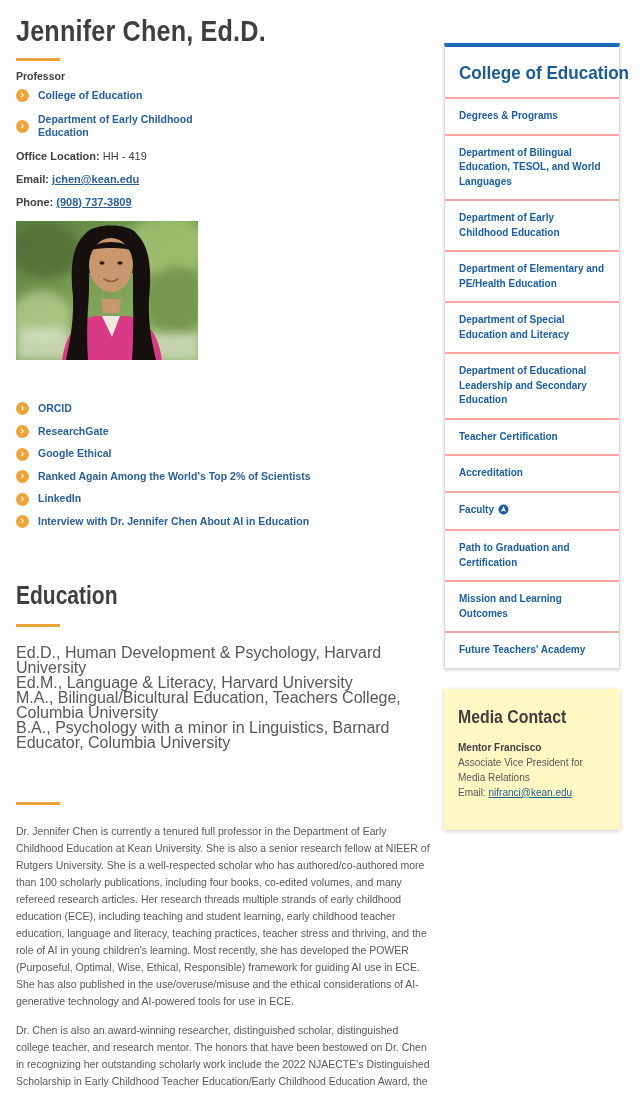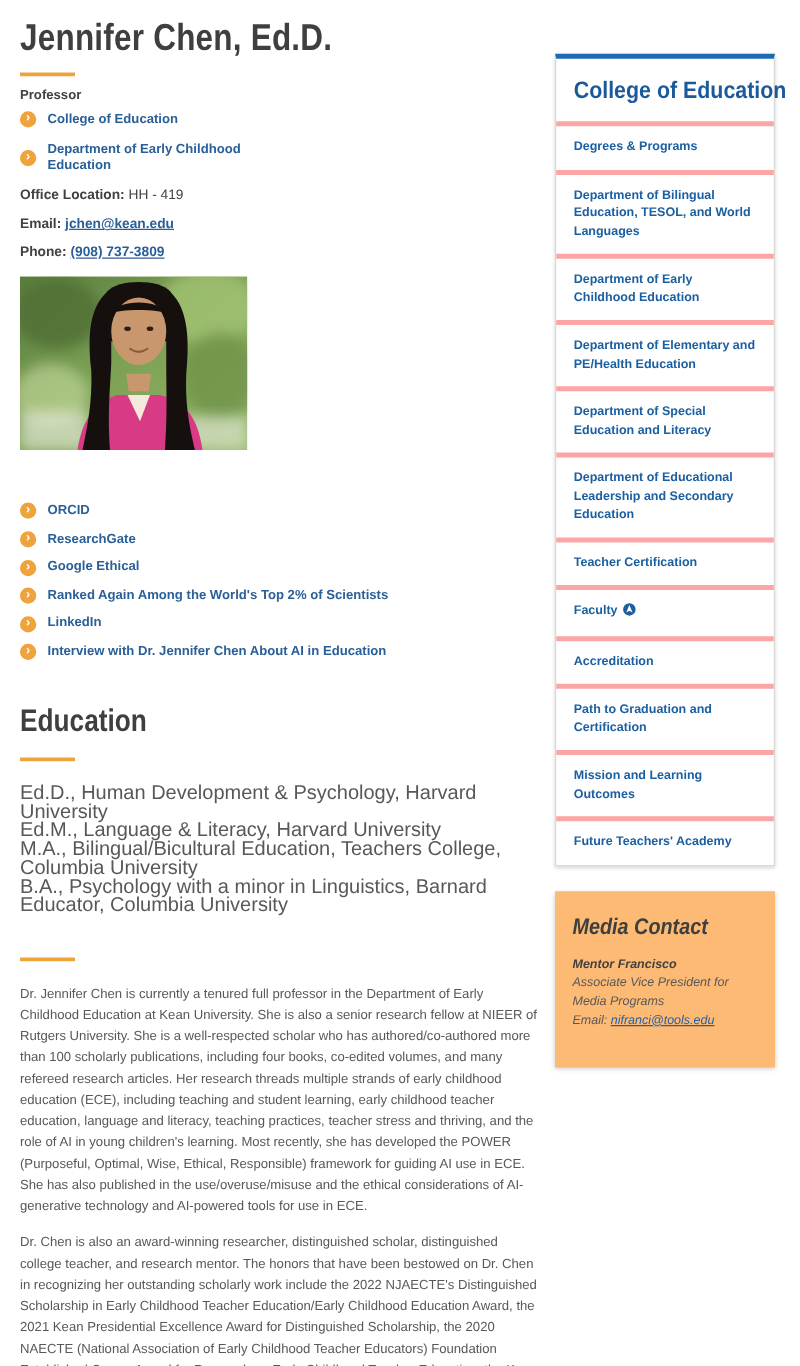--- a/index.html
+++ b/index.html
@@ -34,45 +34,44 @@
 
   .info-line { margin:0 0 11px 0; font-size:11px; color:#414042; }
   .info-label { font-weight:700; color:#414042; }
   a.tel-link, a.email-link { color:#2A5F97; font-weight:700; text-decoration:underline; cursor:pointer; }
 
   .photo-frame { width:182px; height:139px; margin-top:2px; overflow:hidden; }
 
   .resource-links { margin-top:42px; }
   .resource-links .bullet-line { margin-bottom:9px; }
 
-  .section { margin-top:34px; }
+  .section { margin-top:52px; }
   .section h2 { margin:0; font-size:25px; font-weight:700; color:#3F3F3E; }
   .section .accent-bar { margin:14px 0 18px 0; }
 
   .edu-item { font-size:16px; line-height:15px; color:#58585A; }
 
   .bio-p { font-size:10.5px; line-height:17px; color:#58585A; margin:0 0 12px 0; text-align:left; }
   .bio-p:last-child { margin-bottom:0; }
 
   
   .side-box {
     background:#ffffff; border:1px solid #D9D9D9; border-top:4px solid #1C6BB5;
     box-shadow:0 1px 3px rgba(0,0,0,0.18);
   }
   .side-title { color:#1A5A9B; font-size:19px; font-weight:700; padding:15px 14px 13px 14px; }
   .side-item {
-    border-top:4px solid #fca5a5; padding:10px 14px; font-size:10px; font-weight:700;
+    border-top:2px solid #fca5a5; padding:10px 14px; font-size:10px; font-weight:700;
     color:#1B5FA0; line-height:1.45; cursor:pointer; display:block;
   }
   .side-item .inline-icon { margin-left:4px; vertical-align:-2px; }
 
   .media-box {
-    margin-top:20px; background:#fdba74; box-shadow:0 1px 4px rgba(0,0,0,0.22);
+    margin-top:20px; background:#fef9c3; box-shadow:0 1px 4px rgba(0,0,0,0.22);
     padding:18px 14px 30px 14px;
-    font-style:italic;
   }
   .media-title { font-size:18px; font-weight:700; color:#3F3F3E; margin-bottom:12px; }
   .media-name { font-weight:700; color:#414042; font-size:10px; line-height:15px; }
   .media-role { font-size:10px; color:#58585A; line-height:15px; }
   .media-email { font-size:10px; color:#58585A; line-height:15px; }
   .media-email a { color:#2A5F97; text-decoration:underline; font-weight:400; cursor:pointer; }
 </style>
 </head>
 <body>
 
@@ -228,40 +227,40 @@
             <a class="side-item"><span>Department of Early Childhood Education</span></a>
 
             <a class="side-item"><span>Department of Elementary and PE/Health Education</span></a>
 
             <a class="side-item"><span>Department of Special Education and Literacy</span></a>
 
             <a class="side-item"><span>Department of Educational Leadership and Secondary Education</span></a>
 
             <a class="side-item"><span>Teacher Certification</span></a>
 
+            <a class="side-item"><span>Accreditation</span></a>
+
             <a class="side-item"><span>Faculty</span><span class="inline-icon"><svg width="11" height="11" viewBox="0 0 11 11">
                   <circle cx="5.5" cy="5.5" r="5" fill="#1B5FA0"></circle>
                   <path d="M5.5 2 L8 8 L5.5 6.6 L3 8 Z" fill="#ffffff"></path>
                 </svg></span></a>
 
-            <a class="side-item"><span>Accreditation</span></a>
-
             <a class="side-item"><span>Path to Graduation and Certification</span></a>
 
             <a class="side-item"><span>Mission and Learning Outcomes</span></a>
 
             <a class="side-item"><span>Future Teachers' Academy</span></a>
 
         </div>
       </div>
 
       <div class="media-box">
         <div class="media-title"><span class="cond" style="transform:scaleX(0.88);">Media Contact</span></div>
         <div class="media-name">Mentor Francisco</div>
-        <div class="media-role">Associate Vice President for Media Programs</div>
+        <div class="media-role">Associate Vice President for Media Relations</div>
         <div class="media-email">
-          <span>Email: </span><a>nifranci@tools.edu</a>
+          <span>Email: </span><a>nifranci@kean.edu</a>
         </div>
       </div>
     </div>
 
   </div>
 </div>
 
 </body></html>

